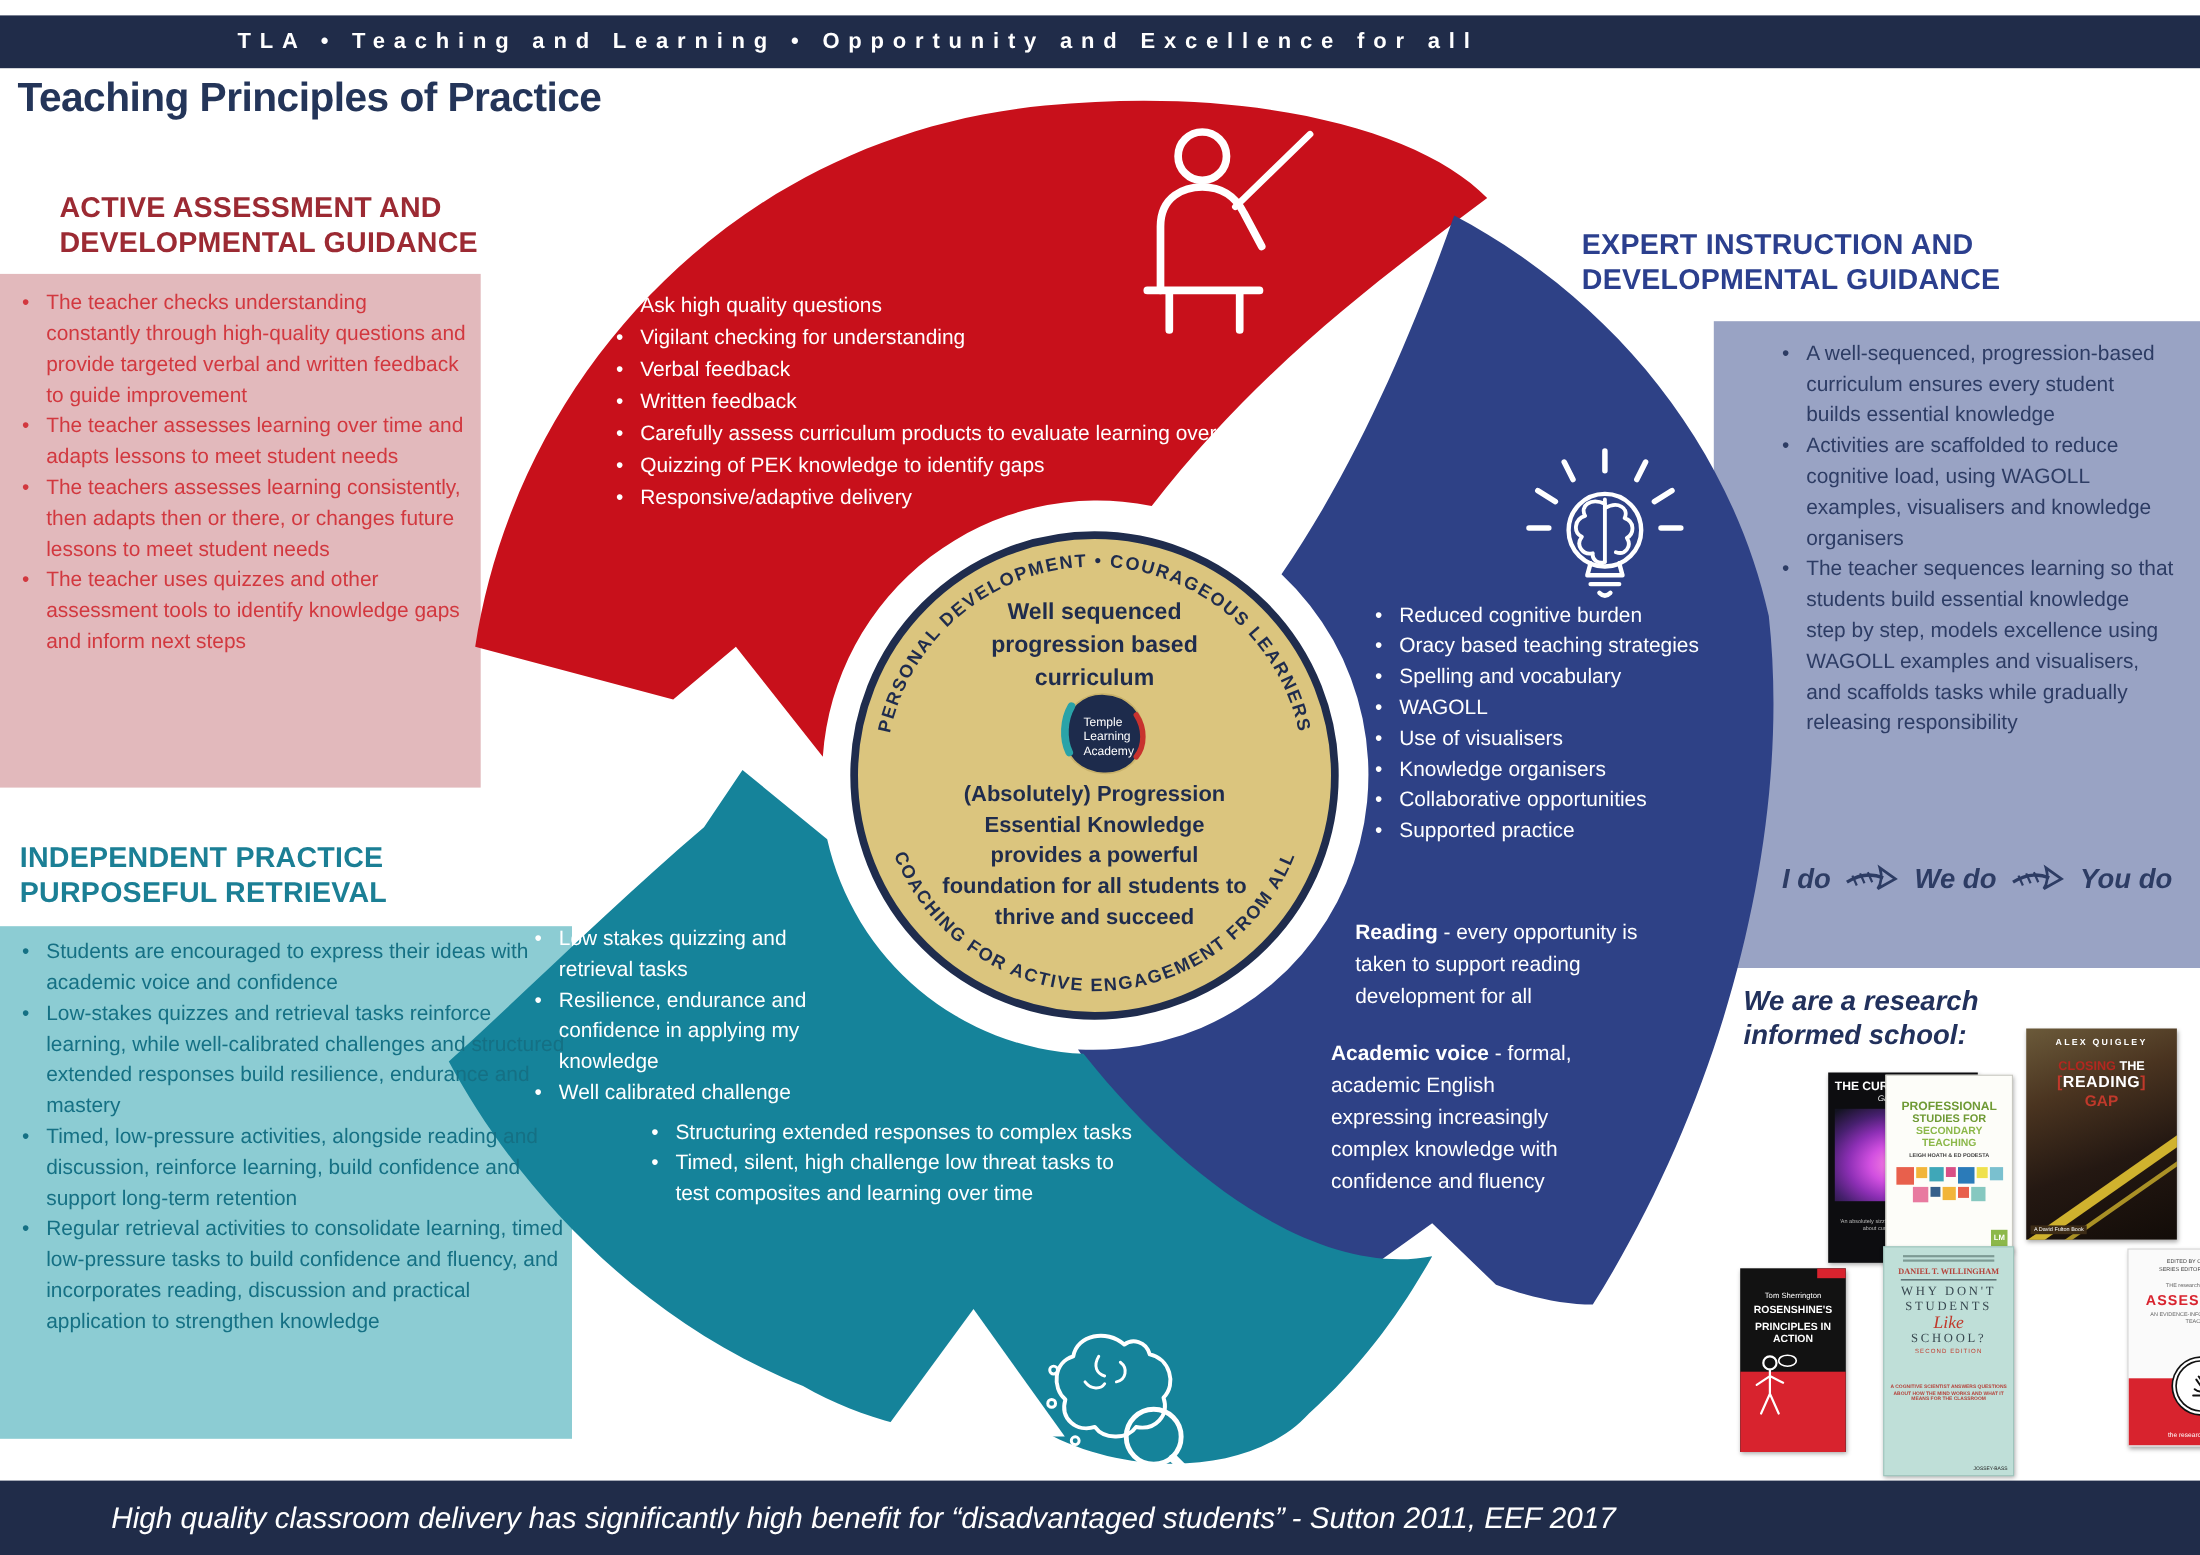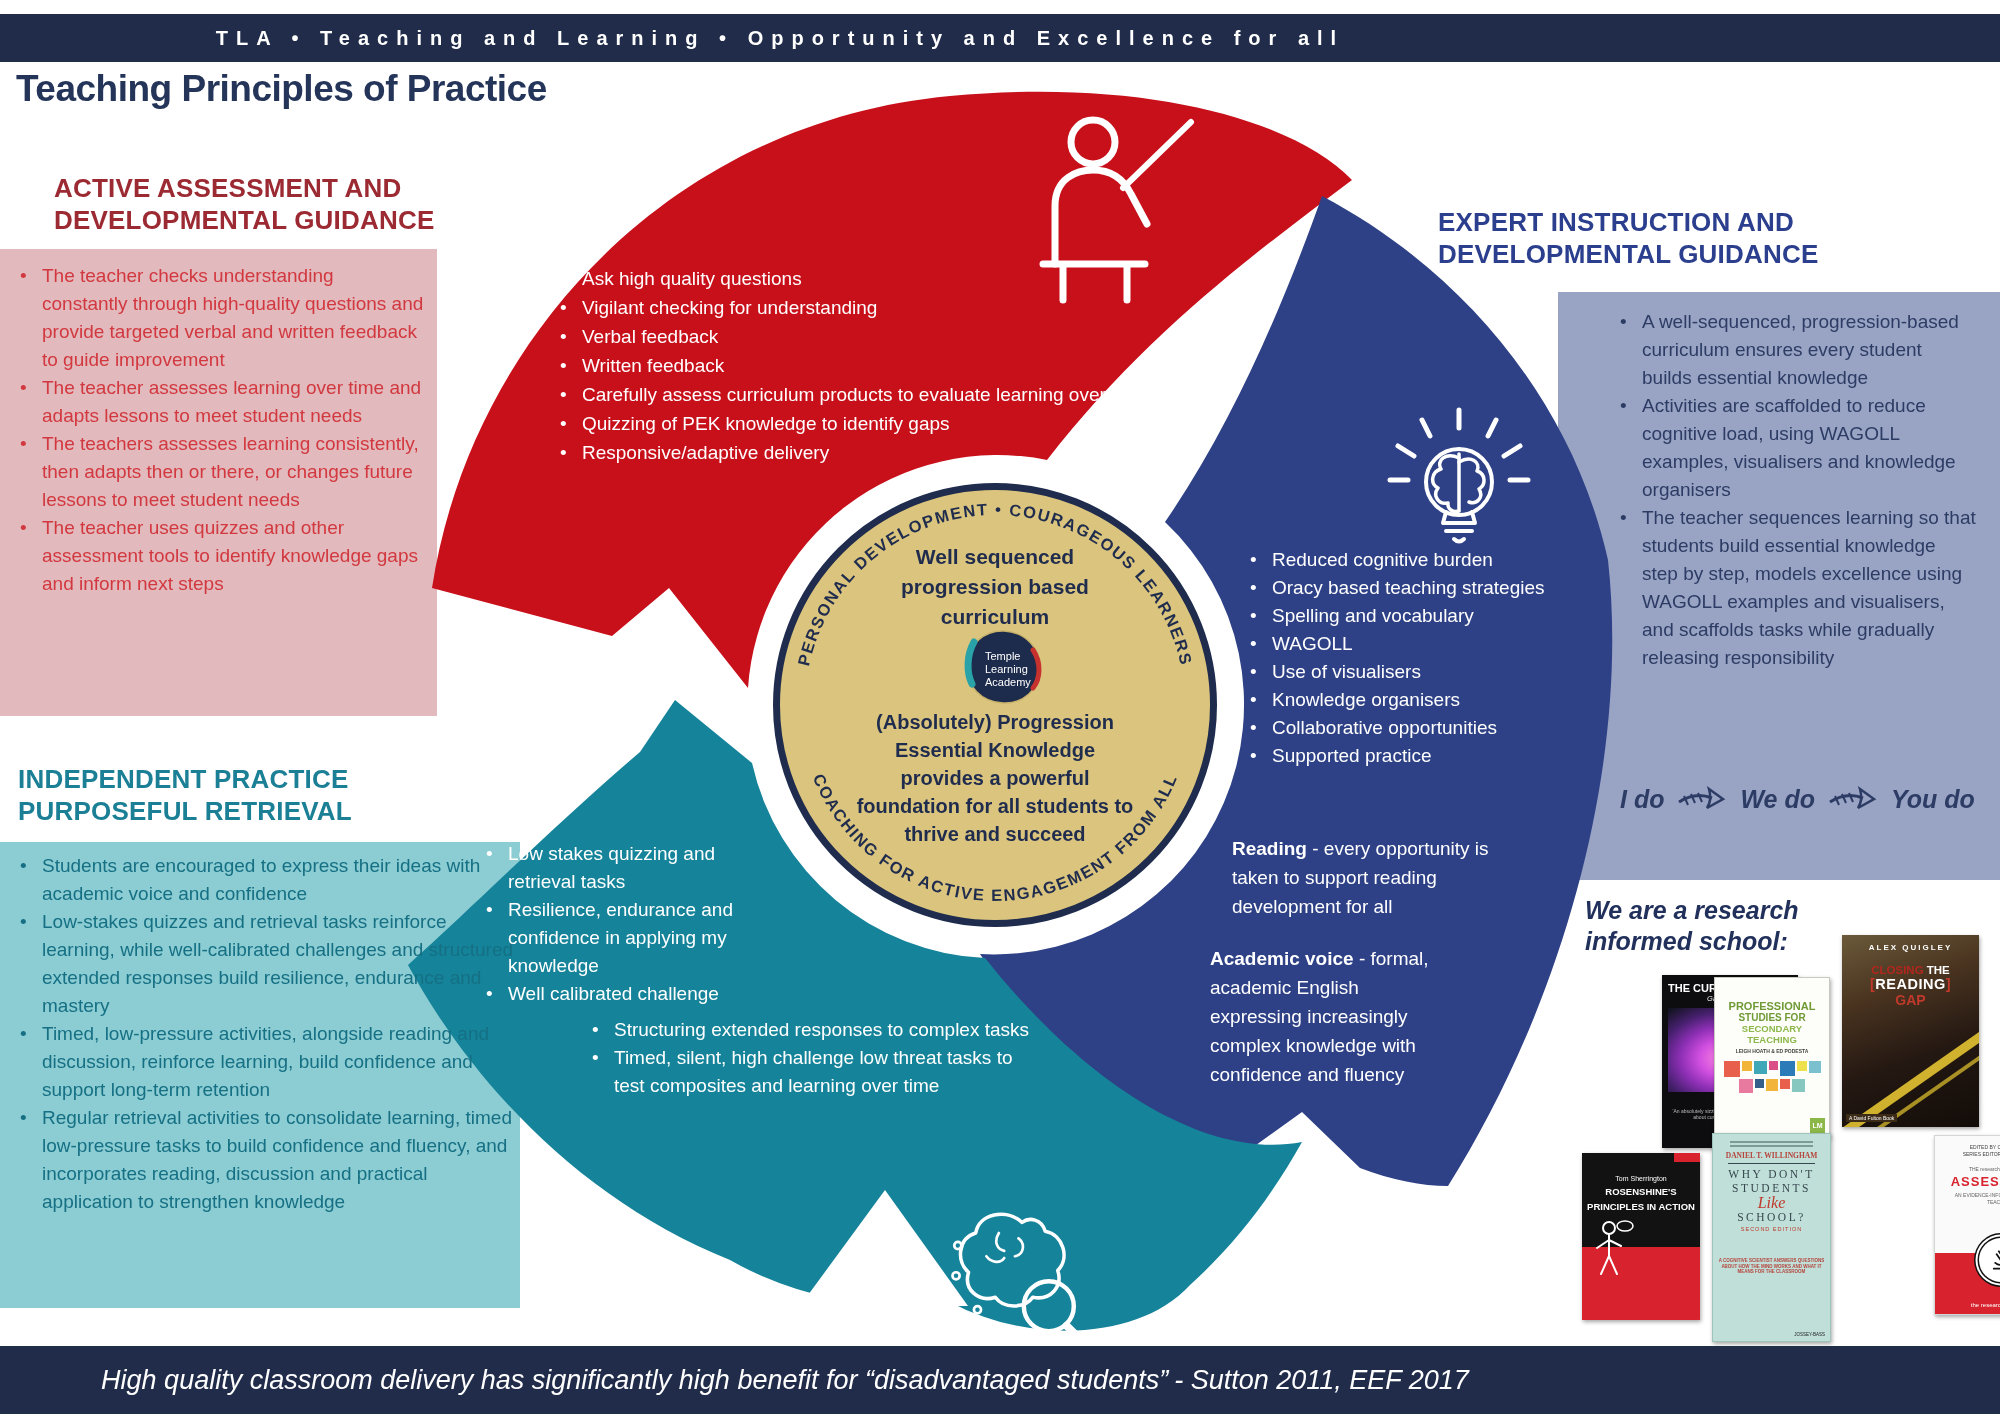--- a/index.html
+++ b/index.html
@@ -402,21 +402,21 @@
   <div class="cover bk-reading" style="left:1842px;top:935px;width:137px;height:192px;">
     <div class="stripe"></div>
     <div class="stripe2"></div>
     <div class="au">ALEX QUIGLEY</div>
     <div class="l1"><span class="closing">CLOSING</span><span> THE</span></div>
     <div class="l2"><span class="br">[</span><span>READING</span><span class="br">]</span></div>
     <div class="l3">GAP</div>
     <div class="imprint">A David Fulton Book</div>
   </div>
 
-  <div class="cover bk-rosenshine" style="left:1582px;top:1153px;width:118px;height:167px;">
+  <div class="cover bk-rosenshine" style="left:1582px;top:1153px;width:96px;height:167px;">
     <div class="redhalf"></div>
     <div class="tag"></div>
     <div class="au">Tom Sherrington</div>
     <div class="ttl">ROSENSHINE'S</div>
     <div class="ttl">PRINCIPLES IN ACTION</div>
     <svg style="position:relative;margin-top:6px" width="48" height="62" viewBox="0 0 48 62" fill="none" stroke="#ffffff" stroke-linecap="round">
       <circle cx="22" cy="10" r="6" stroke-width="2"></circle>
       <path d="M 22 16 L 22 38 M 22 22 L 10 30 M 22 22 L 34 28 M 22 38 L 14 56 M 22 38 L 30 56" stroke-width="2"></path>
       <ellipse cx="38" cy="8" rx="8" ry="5" stroke-width="1.5"></ellipse>
     </svg>

